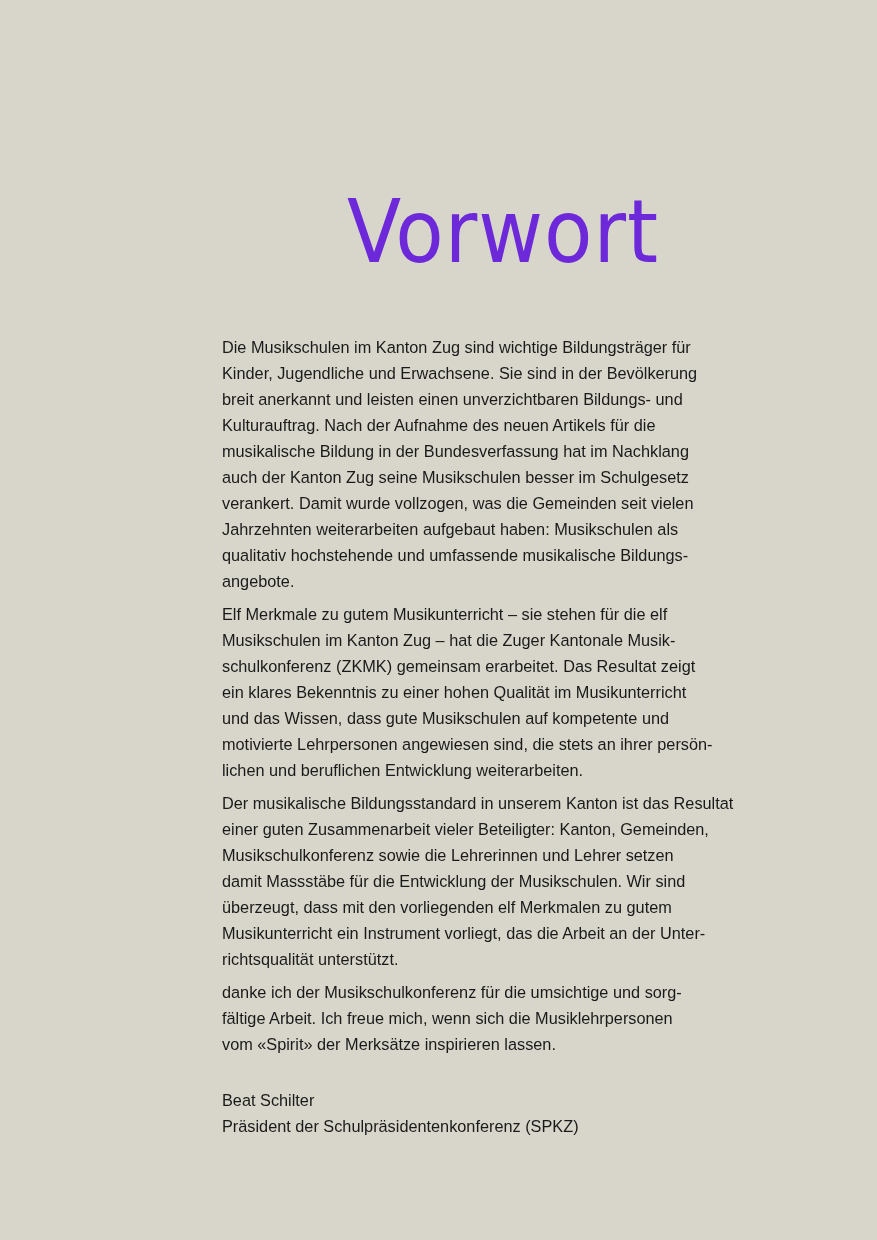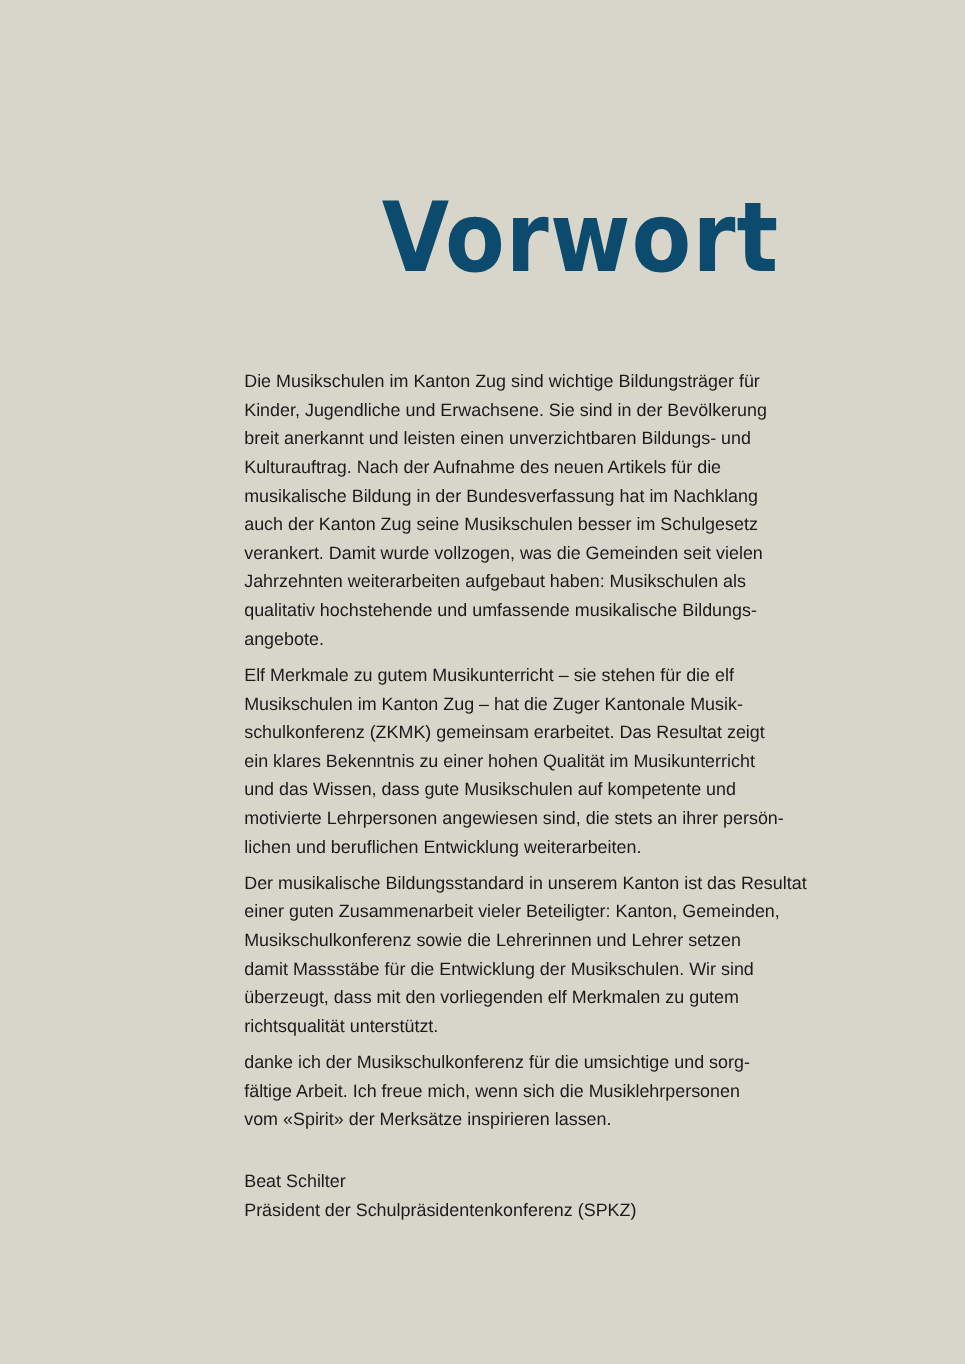--- a/index.html
+++ b/index.html
@@ -4,25 +4,25 @@
 <style>
   html, body { margin:0; padding:0; }
   body {
     width:877px; height:1240px; overflow:hidden;
     background:#d8d6ca;
     position:relative;
     font-family:"Liberation Sans", sans-serif;
     color:#1a1a1a;
   }
   .title {
-    position:absolute; left:347px; top:166px;
+    position:absolute; left:347px; top:182px;
     font-family:"DejaVu Sans", sans-serif;
-    font-weight:700;
+    font-weight:400;
     font-size:88px; line-height:100px;
-    color:#0c4a6e;
+    color:#6d28d9;
     letter-spacing:1px;
     -webkit-text-stroke:0px;
     font-stretch:condensed;
   }
   .body-text {
     position:absolute; left:174px; top:334px; width:535px;
     font-size:16.3px; line-height:26px;margin-left:48px;
   }
   .line { display:block; white-space:nowrap; }
   .para { margin:0 0 7px 0; }
@@ -54,20 +54,21 @@
     <span class="line">und das Wissen, dass gute Musikschulen auf kompetente und</span>
     <span class="line">motivierte Lehrpersonen angewiesen sind, die stets an ihrer persön-</span>
     <span class="line">lichen und beruflichen Entwicklung weiterarbeiten.</span>
   </div>
   <div class="para">
     <span class="line">Der musikalische Bildungsstandard in unserem Kanton ist das Resultat</span>
     <span class="line">einer guten Zusammenarbeit vieler Beteiligter: Kanton, Gemeinden,</span>
     <span class="line">Musikschulkonferenz sowie die Lehrerinnen und Lehrer setzen</span>
     <span class="line">damit Massstäbe für die Entwicklung der Musikschulen. Wir sind</span>
     <span class="line">überzeugt, dass mit den vorliegenden elf Merkmalen zu gutem</span>
+    <span class="line">Musikunterricht ein Instrument vorliegt, das die Arbeit an der Unter-</span>
     <span class="line">richtsqualität unterstützt.</span>
   </div>
   <div class="para">
     <span class="line">danke ich der Musikschulkonferenz für die umsichtige und sorg-</span>
     <span class="line">fältige Arbeit. Ich freue mich, wenn sich die Musiklehrpersonen</span>
     <span class="line">vom «Spirit» der Merksätze inspirieren lassen.</span>
   </div>
   <div class="signature">
     <span class="line">Beat Schilter</span>
     <span class="line">Präsident der Schulpräsidentenkonferenz (SPKZ)</span>

